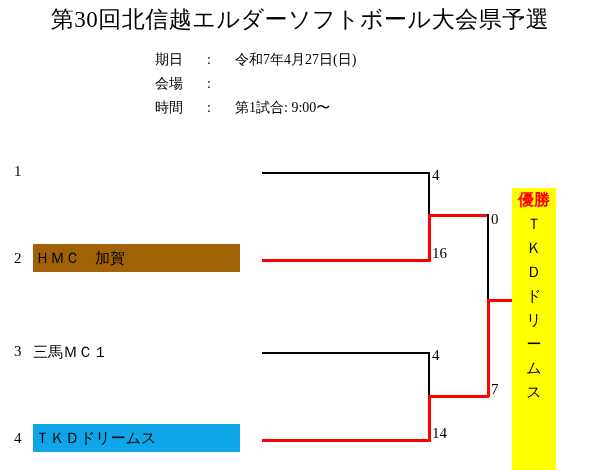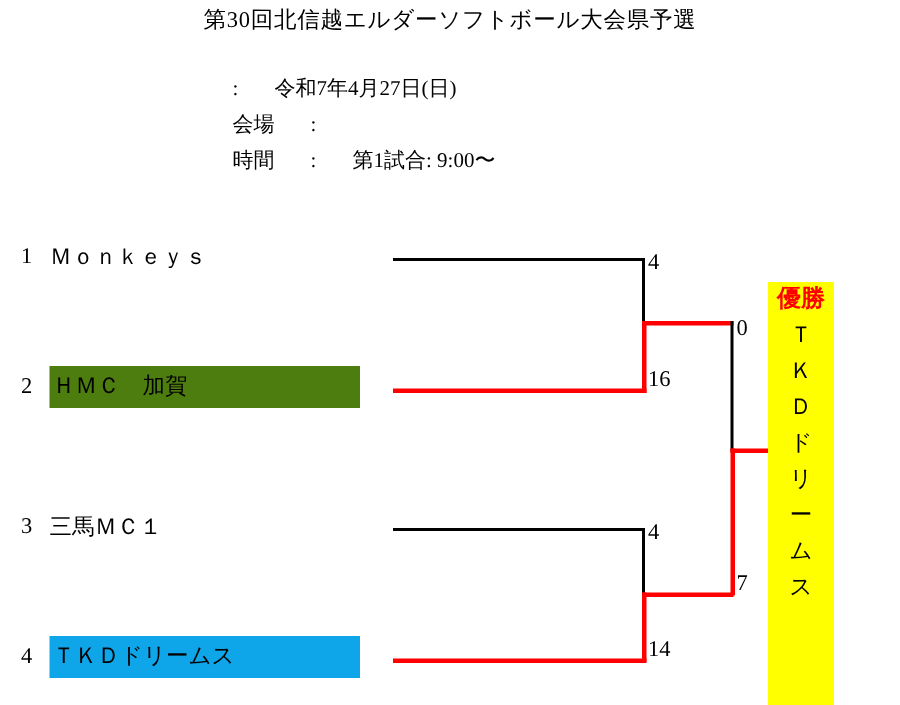--- a/index.html
+++ b/index.html
@@ -16,21 +16,21 @@
     overflow: hidden;
   }
 
   
   #tournament-title {
     position: absolute;
     left: 0;
     top: 4px;
     width: 600px;
     text-align: center;
-    font-size: 15px;
+    font-size: 23px;
     letter-spacing: 0.5px;
     white-space: nowrap;
   }
 
   #info-block {
     position: absolute;
     left: 155px;
     top: 48px;
     font-size: 14px;
     line-height: 24px;
@@ -71,21 +71,21 @@
 
   .team-name {
     position: absolute;
     font-size: 15px;
     height: 28px;
     line-height: 28px;
     white-space: pre;
     letter-spacing: 0px;
     box-sizing: border-box;
   }
-  .team-name.hl-blue { background: #4d7c0f; }
+  .team-name.hl-blue { background: #a16207; }
   .team-name.hl-yellow { background: #0ea5e9; }
 
   .score {
     position: absolute;
     font-size: 15px;
     line-height: 15px;
   }
 
   
   .lineH, .lineV {
@@ -129,20 +129,21 @@
     display: block;
   }
 </style>
 </head>
 <body>
 
 <div id="tournament-title">第30回北信越エルダーソフトボール大会県予選</div>
 
 <div id="info-block">
   <div class="info-row">
+    <span class="info-label">期日</span>
     <span class="info-colon">:</span>
     <span class="info-value">令和7年4月27日(日)</span>
   </div>
   <div class="info-row">
     <span class="info-label">会場</span>
     <span class="info-colon">:</span>
   </div>
   <div class="info-row">
     <span class="info-label">時間</span>
     <span class="info-colon">:</span>
@@ -150,21 +151,20 @@
   </div>
 </div>
 
 <div id="bracket">
 
   <div class="seed-num" style="left:14px; top:163px;">1</div>
   <div class="seed-num" style="left:14px; top:250px;">2</div>
   <div class="seed-num" style="left:14px; top:343px;">3</div>
   <div class="seed-num" style="left:14px; top:430px;">4</div>
 
-  <div class="team-name" style="left:33px; top:158px; width:207px;">Ｍｏｎｋｅｙｓ</div>
   <div class="team-name hl-blue" style="left:33px; top:244px; width:207px; padding-left:2px;">ＨＭＣ　加賀</div>
   <div class="team-name" style="left:33px; top:338px; width:207px;">三馬ＭＣ１</div>
   <div class="team-name hl-yellow" style="left:33px; top:424px; width:207px; padding-left:2px;">ＴＫＤドリームス</div>
 
   <div class="lineH blk" style="left:262px; top:172px; width:168px;"></div>
 
   <div class="lineV blk" style="left:428px; top:172px; height:44px;"></div>
 
   <div class="lineH red" style="left:262px; top:259px; width:169px;"></div>
 

